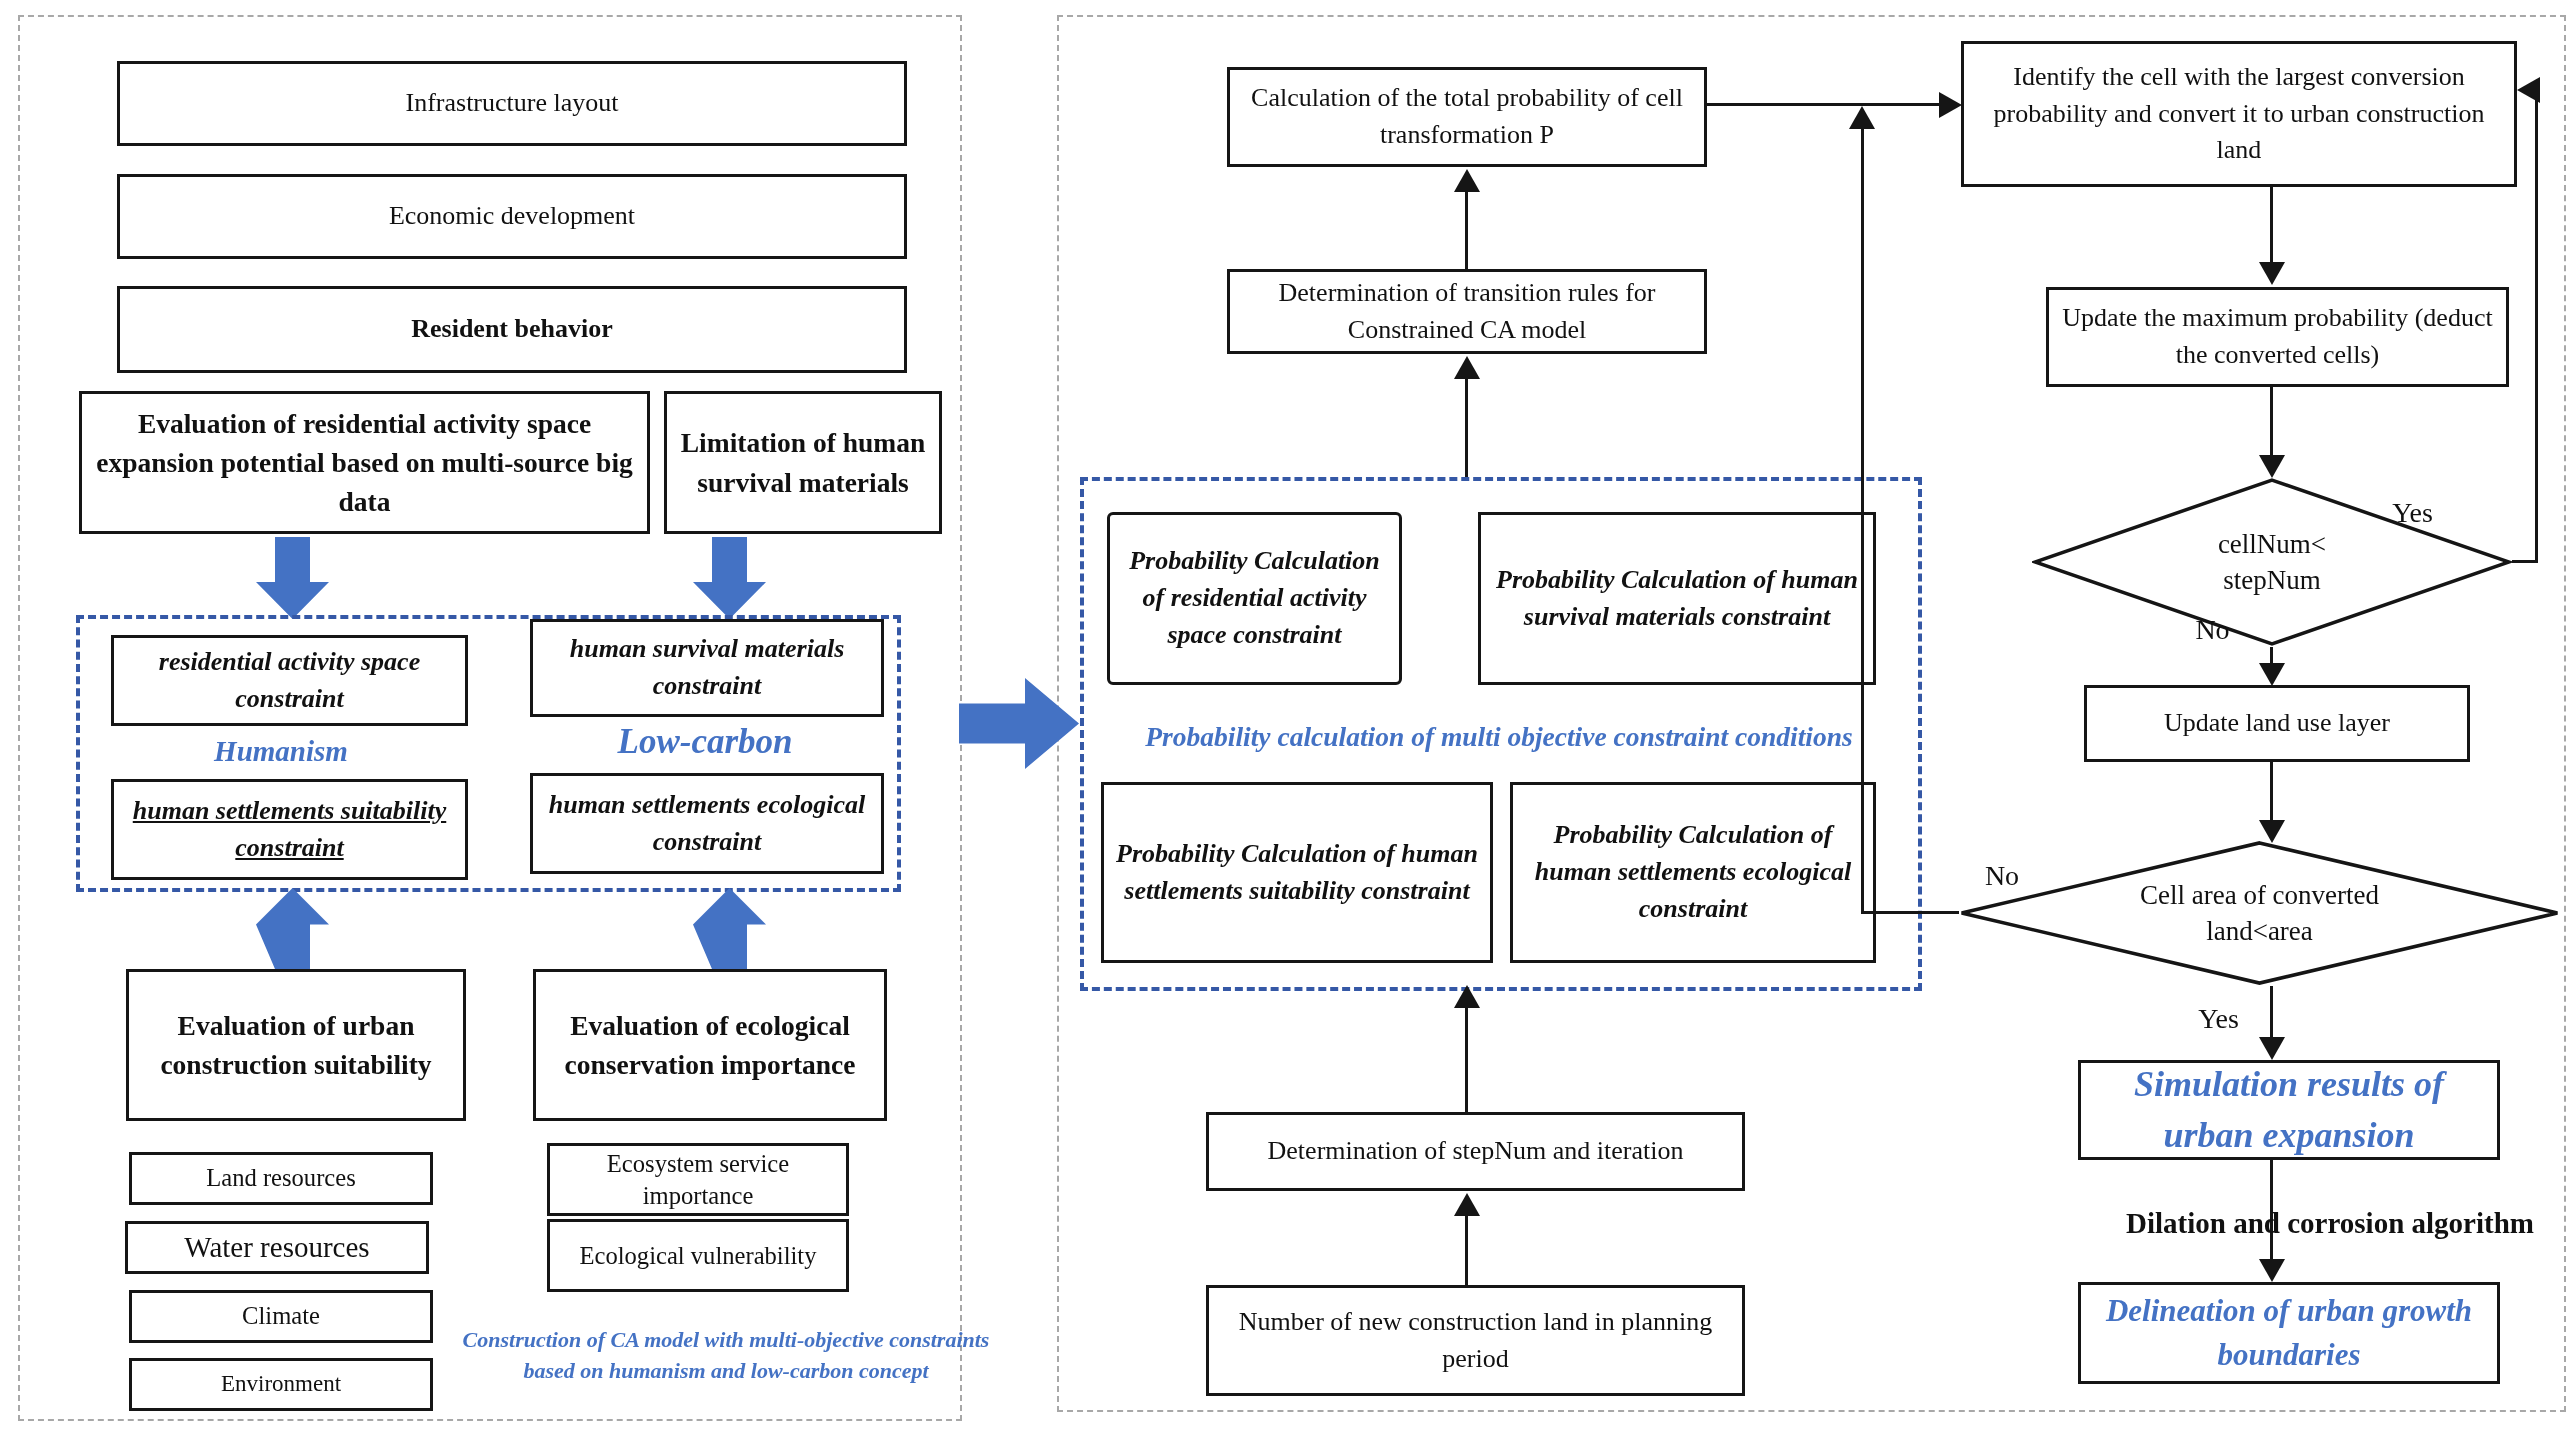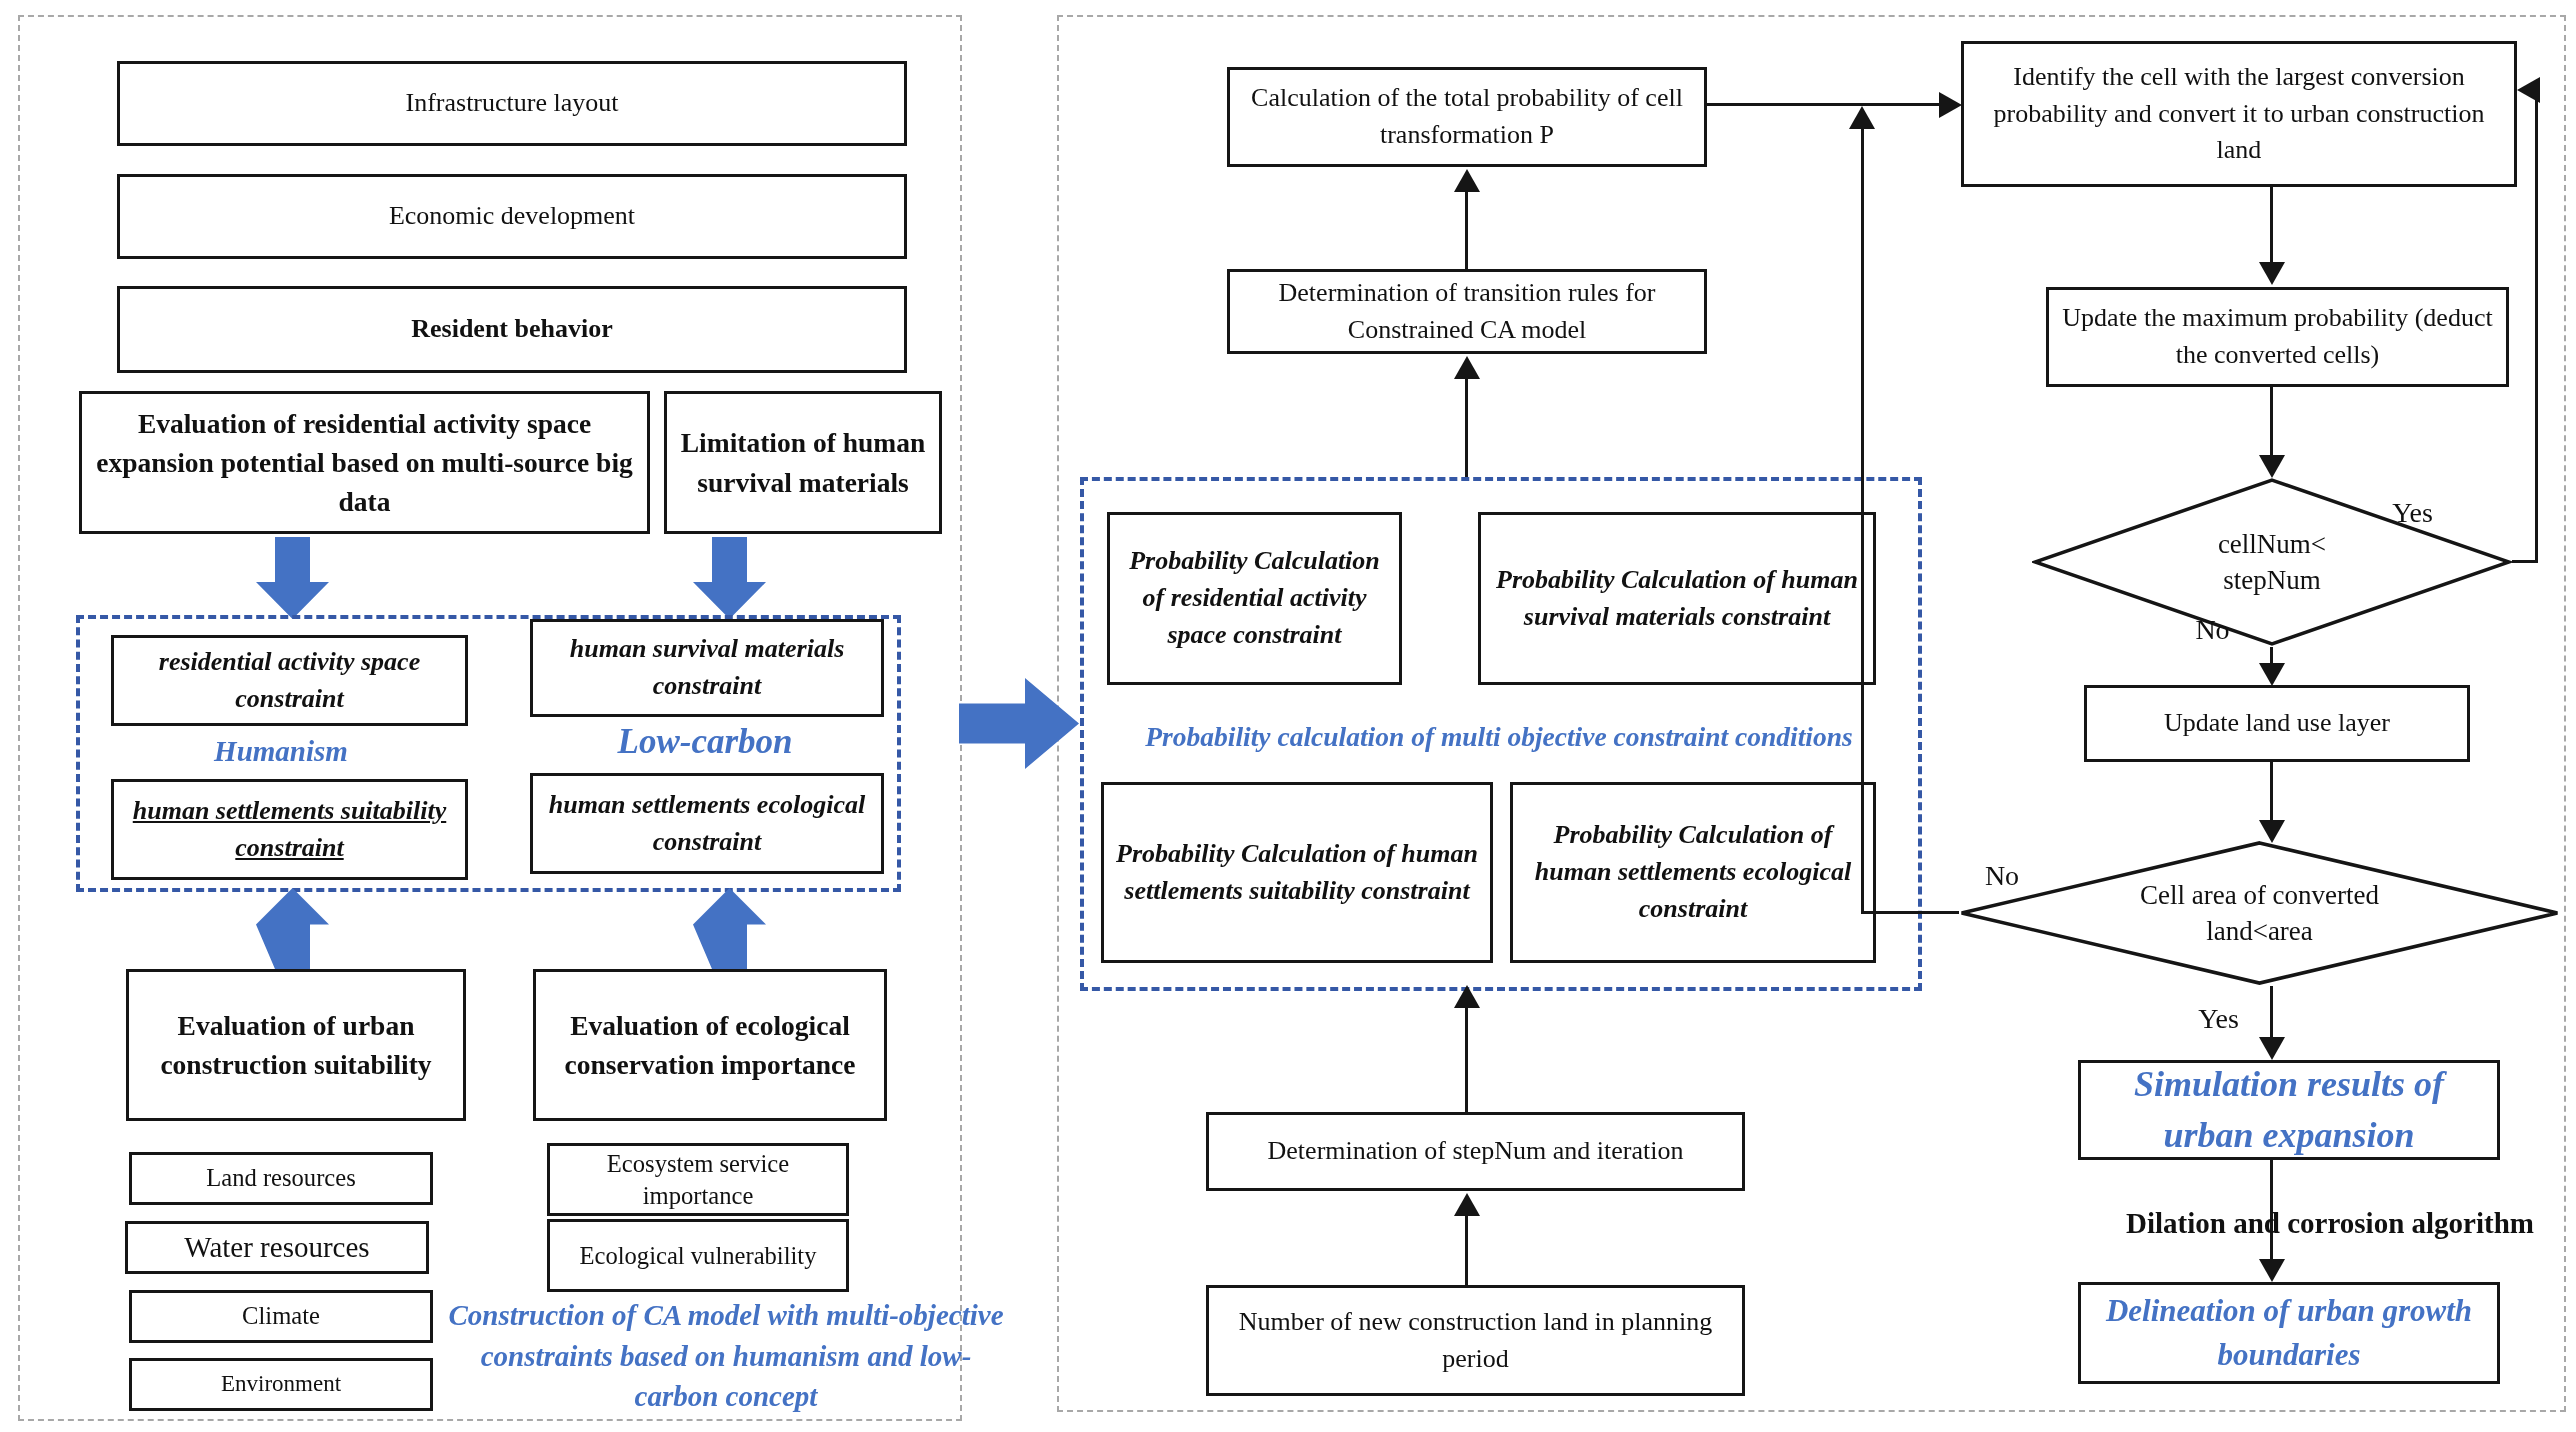--- a/index.html
+++ b/index.html
@@ -66,37 +66,37 @@
 <div class="box bold" style="left:533px;top:969px;width:354px;height:152px;font-size:27.5px;">Evaluation of ecological conservation importance</div>
 
 <div class="box" style="left:129px;top:1152px;width:304px;height:53px;font-size:24.6px;">Land resources</div>
 <div class="box" style="left:125px;top:1221px;width:304px;height:53px;font-size:29px;">Water resources</div>
 <div class="box" style="left:129px;top:1290px;width:304px;height:53px;font-size:24.6px;">Climate</div>
 <div class="box" style="left:129px;top:1358px;width:304px;height:53px;font-size:23px;">Environment</div>
 
 <div class="box" style="left:547px;top:1143px;width:302px;height:73px;font-size:24.6px;line-height:1.3;">Ecosystem service importance</div>
 <div class="box" style="left:547px;top:1219px;width:302px;height:73px;font-size:24.6px;line-height:1.3;">Ecological vulnerability</div>
 
-<div class="label bi blue" style="left:445px;top:1297px;width:562px;height:117px;font-size:29px;line-height:1.38;">Construction of CA model with multi-objective constraints based on humanism and low-carbon concept</div>
+<div class="label bi blue" style="left:445px;top:1297px;width:562px;height:117px;font-size:22px;line-height:1.38;">Construction of CA model with multi-objective constraints based on humanism and low-carbon concept</div>
 
 <div class="barrow right" style="left:959px;top:678px;width:120px;height:91px;"></div>
 
 <div class="box" style="left:1227px;top:67px;width:480px;height:100px;">Calculation of the total probability of cell transformation P</div>
 
 <div class="tri tri-up" style="left:1454px;top:169px;"></div>
 <div class="vline" style="left:1465px;top:186px;height:83px;"></div>
 
 <div class="box" style="left:1227px;top:269px;width:480px;height:85px;">Determination of transition rules for Constrained CA model</div>
 
 <div class="tri tri-up" style="left:1454px;top:356px;"></div>
 <div class="vline" style="left:1465px;top:374px;height:104px;"></div>
 
 <div class="bluebox" style="left:1080px;top:477px;width:834px;height:506px;"></div>
 
-<div class="box bi" style="left:1107px;top:512px;width:295px;height:173px;">Probability Calculation of residential activity space constraint</div>
+<div class="box bi" style="left:1107px;top:512px;width:295px;height:173px;border-radius:6px;">Probability Calculation of residential activity space constraint</div>
 <div class="box bi" style="left:1478px;top:512px;width:398px;height:173px;">Probability Calculation of human survival materials constraint</div>
 
 <div class="label bi blue" style="left:1089px;top:713px;width:820px;height:47px;font-size:27.5px;">Probability calculation of multi objective constraint conditions</div>
 
 <div class="box bi" style="left:1101px;top:782px;width:392px;height:181px;">Probability Calculation of human settlements suitability constraint</div>
 <div class="box bi" style="left:1510px;top:782px;width:366px;height:181px;">Probability Calculation of human settlements ecological constraint</div>
 
 <div class="tri tri-up" style="left:1454px;top:985px;"></div>
 <div class="vline" style="left:1465px;top:1003px;height:109px;"></div>
 

